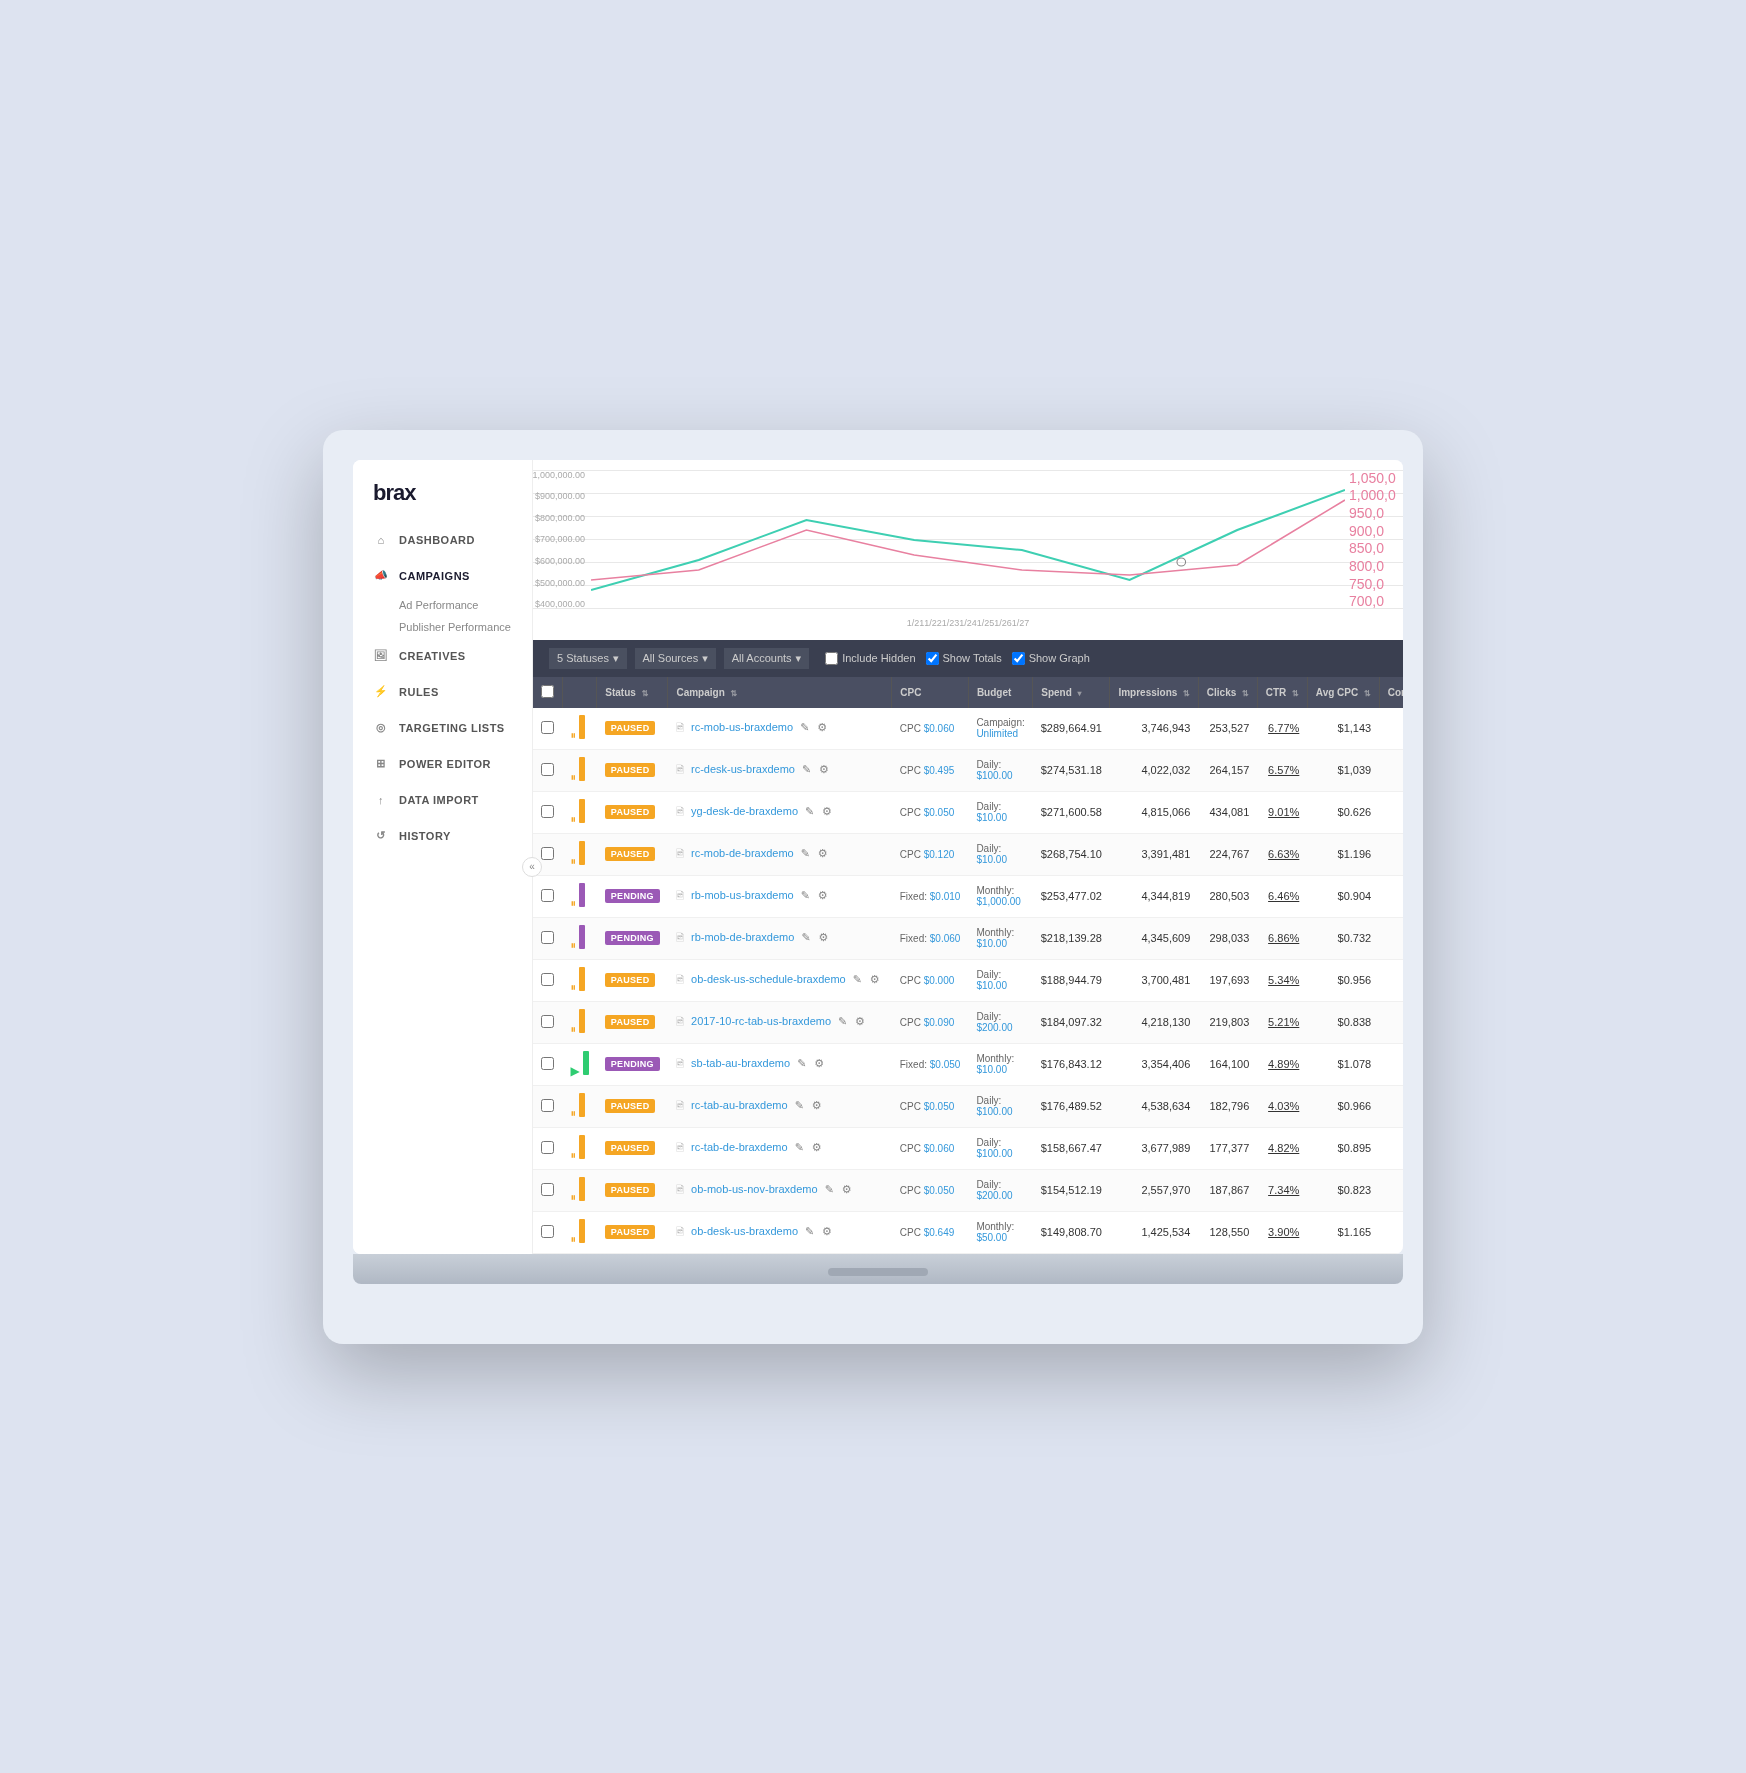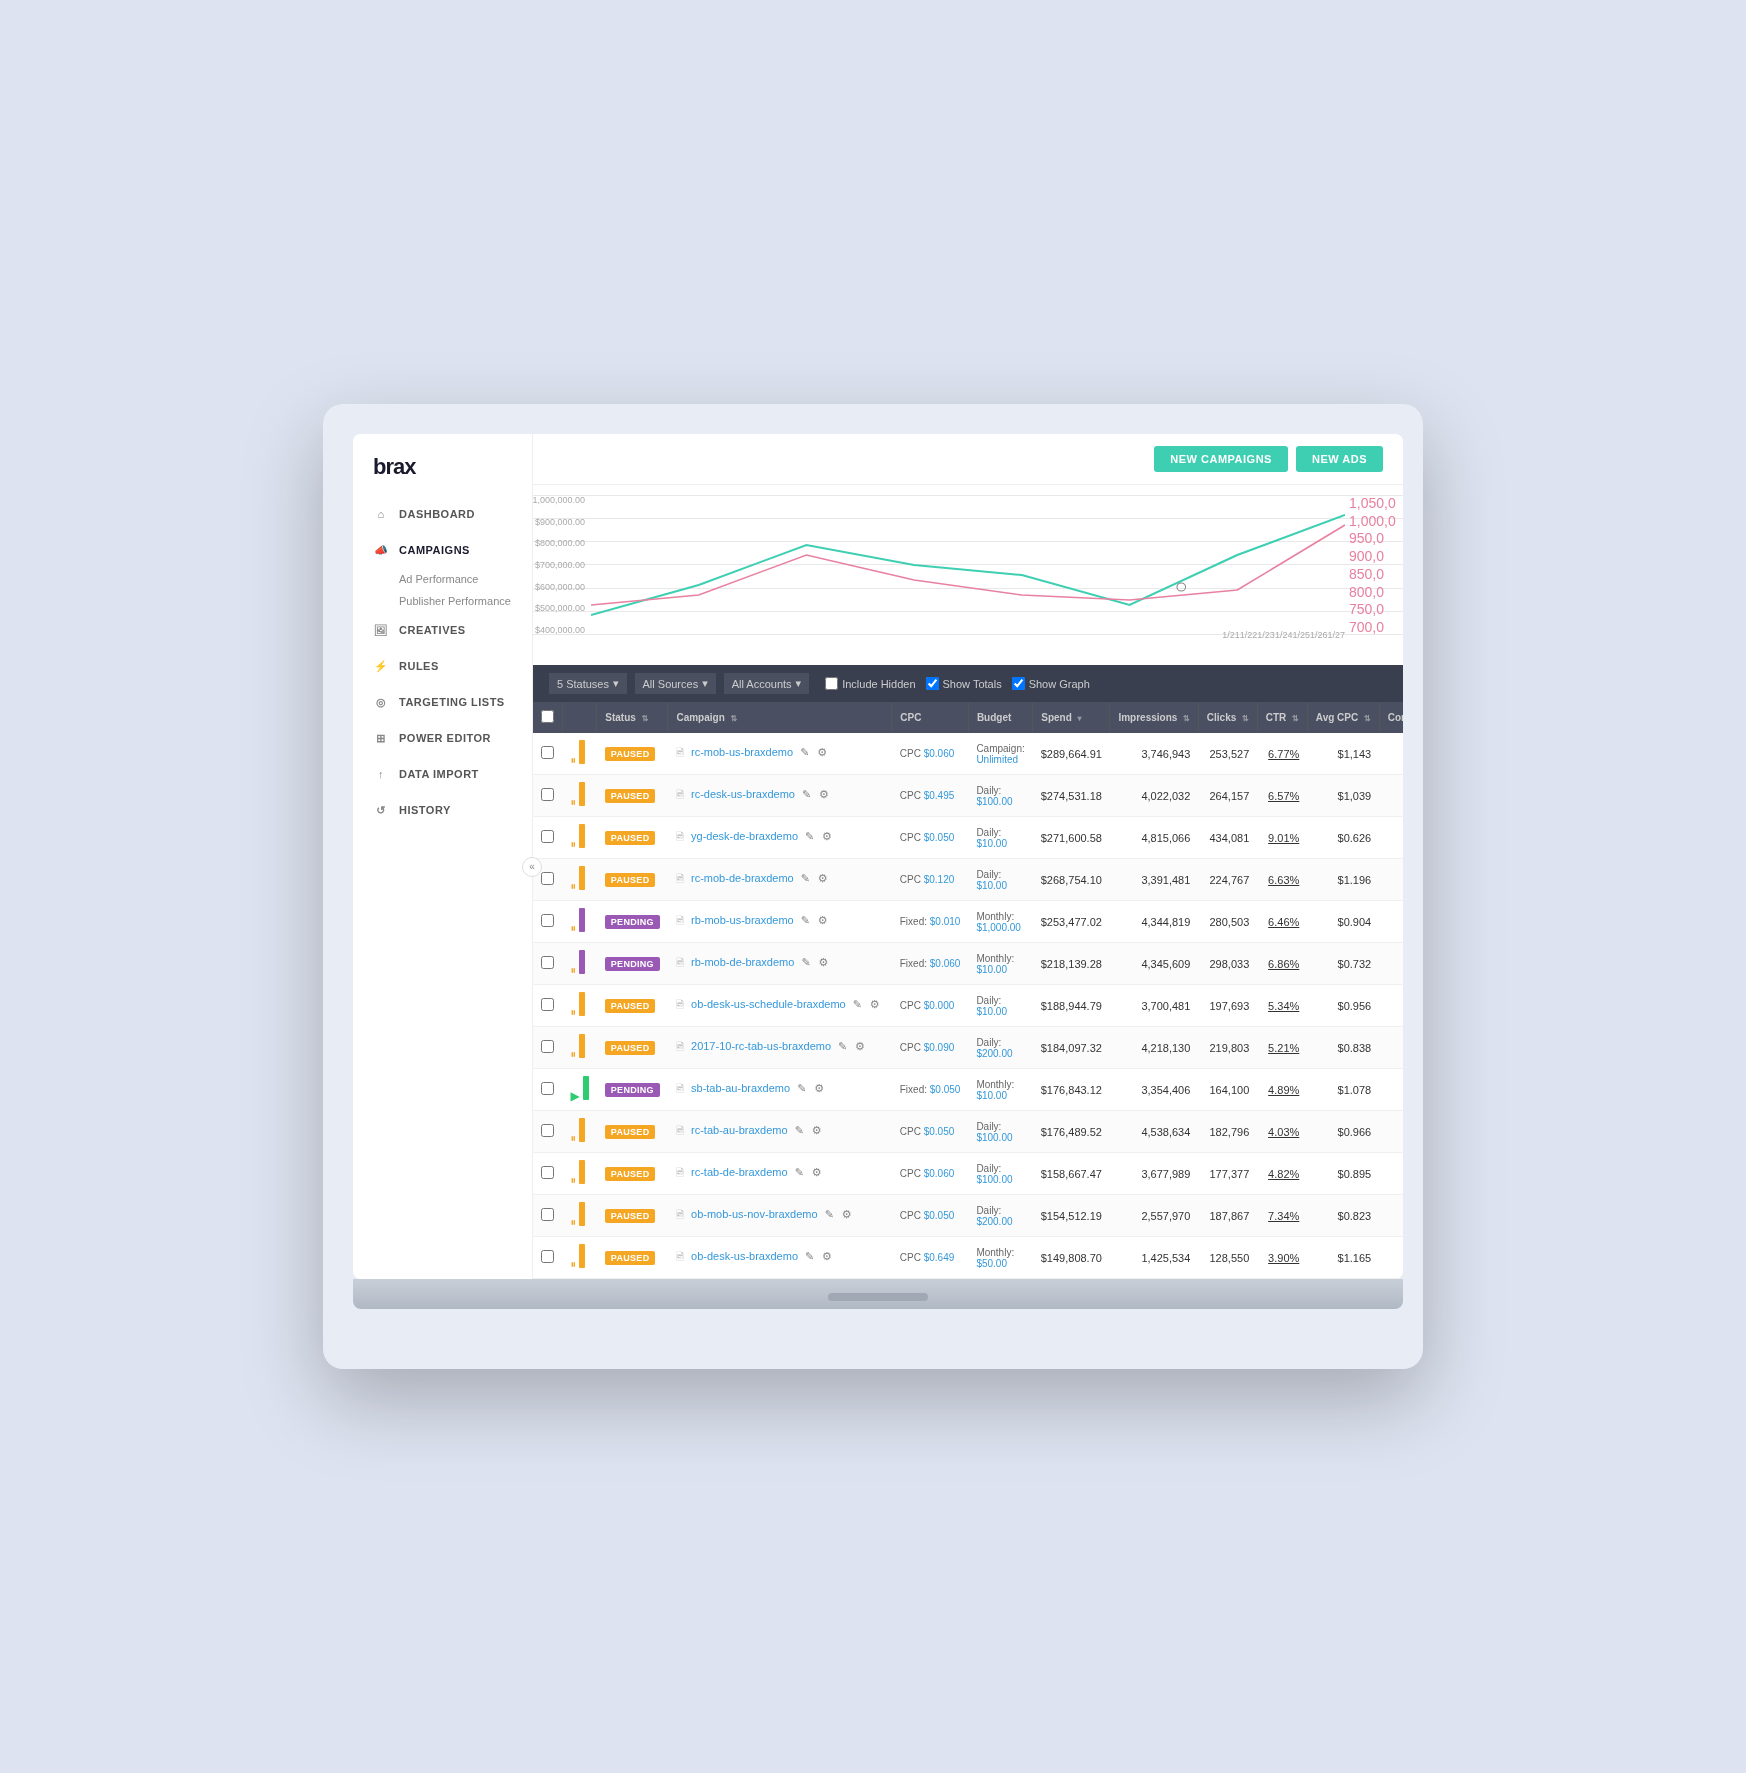--- a/index.html
+++ b/index.html
@@ -208,23 +208,23 @@
       left: 58px;
       right: 58px;
       top: 10px;
       bottom: 30px;
     }
 
     .chart-x-labels {
       position: absolute;
       left: 58px;
       right: 58px;
-      bottom: 25px;
-      display: flex;
-      justify-content: flex-end;
+      bottom: 12px;
+      display: flex;
+      justify-content: center;
     }
 
     .chart-x-label {
       font-size: 9px;
       color: #aaa;
       text-align: center;
     }
 
     
     .filters-bar {
@@ -512,24 +512,20 @@
             <span>HISTORY</span>
           </div>
         </li>
       </ul>
 
       <div class="sidebar-collapse-btn">«</div>
     </div>
 
     <div class="main-content">
 
-      <div class="top-header">
-        <button class="btn-teal">NEW CAMPAIGNS</button>
-        <button class="btn-teal">NEW ADS</button>
-      </div>
 
       <div class="performance-section">
 
         <div class="chart-area">
 
           <div class="grid-lines">
             <div class="grid-line"></div>
             <div class="grid-line"></div>
             <div class="grid-line"></div>
             <div class="grid-line"></div>

